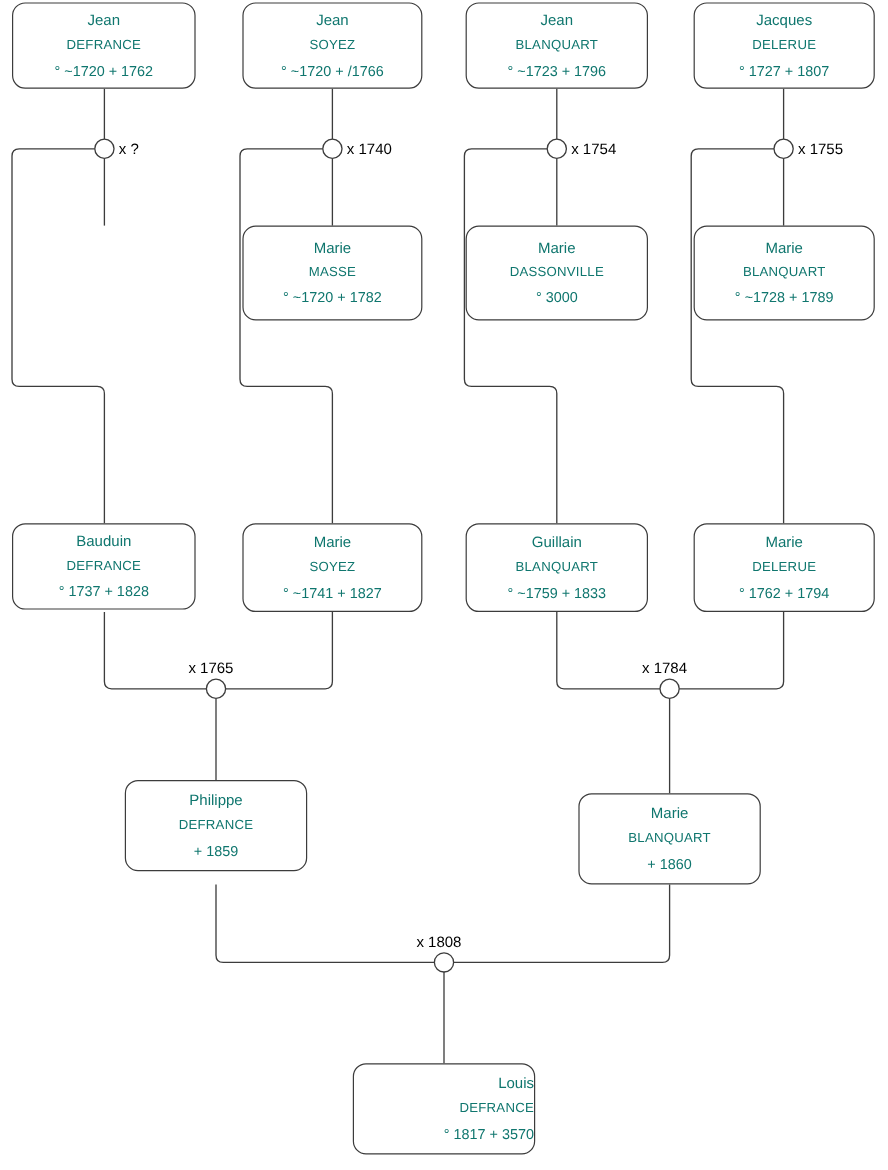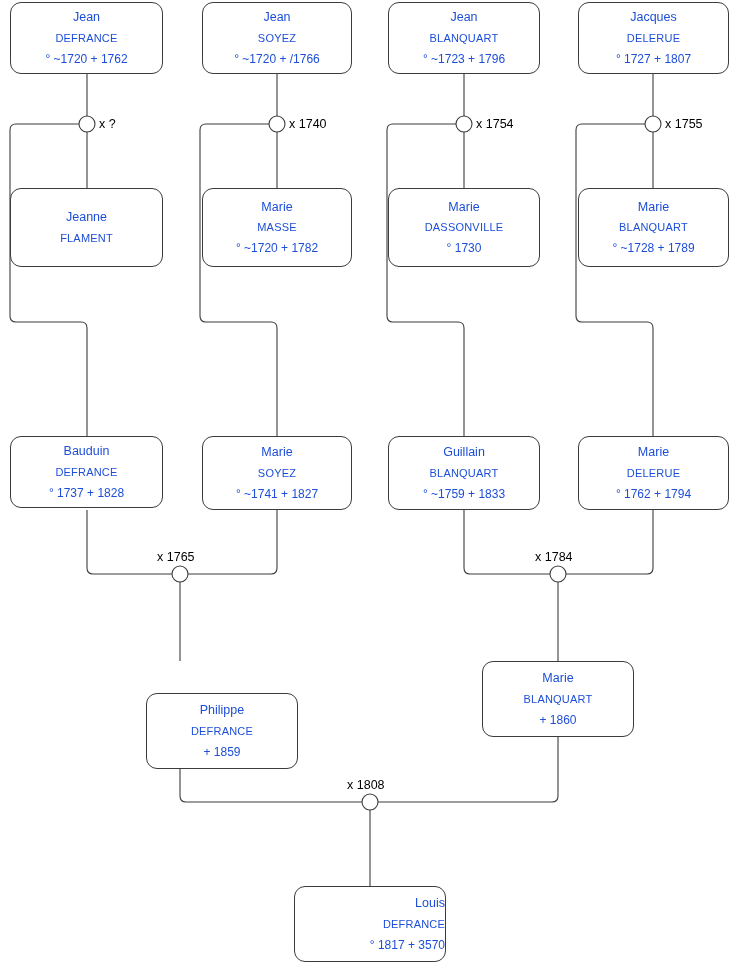--- a/index.html
+++ b/index.html
@@ -42,21 +42,21 @@
     position: absolute;
     box-sizing: border-box;
     background: #ffffff;
     border: 1px solid #3c3c3c;
     border-radius: 11px;
     display: flex;
     flex-direction: column;
     align-items: center;
     justify-content: center;
     text-align: center;
-    color: #1d4ed8;
+    color: #0f766e;
     z-index: 2;
   }
   .p-given {
     font-size: 12.5px;
     line-height: 1.0;
     margin-bottom: 9px;
   }
   .p-surname {
     font-size: 11px;
     line-height: 1.0;
@@ -143,36 +143,31 @@
     <div class="p-surname">BLANQUART</div>
     <div class="p-dates">° ~1723 + 1796</div>
   </div>
 
   <div class="person" style="left:578px; top:2px;   width:151px; height:72px;">
     <div class="p-given">Jacques</div>
     <div class="p-surname">DELERUE</div>
     <div class="p-dates">° 1727 + 1807</div>
   </div>
 
-  <div class="person" style="left:10px;  top:188px; width:153px; height:79px;">
-    <div class="p-given">Jeanne</div>
-    <div class="p-surname">FLAMENT</div>
-
-  </div>
 
   <div class="person" style="left:202px; top:188px; width:150px; height:79px;">
     <div class="p-given">Marie</div>
     <div class="p-surname">MASSE</div>
     <div class="p-dates">° ~1720 + 1782</div>
   </div>
 
   <div class="person" style="left:388px; top:188px; width:152px; height:79px;">
     <div class="p-given">Marie</div>
     <div class="p-surname">DASSONVILLE</div>
-    <div class="p-dates">° 1730</div>
+    <div class="p-dates">° 3000</div>
   </div>
 
   <div class="person" style="left:578px; top:188px; width:151px; height:79px;">
     <div class="p-given">Marie</div>
     <div class="p-surname">BLANQUART</div>
     <div class="p-dates">° ~1728 + 1789</div>
   </div>
 
   <div class="person" style="left:10px;  top:436px; width:153px; height:72px;">
     <div class="p-given">Bauduin</div>
@@ -191,21 +186,21 @@
     <div class="p-surname">BLANQUART</div>
     <div class="p-dates">° ~1759 + 1833</div>
   </div>
 
   <div class="person" style="left:578px; top:436px; width:151px; height:74px;">
     <div class="p-given">Marie</div>
     <div class="p-surname">DELERUE</div>
     <div class="p-dates">° 1762 + 1794</div>
   </div>
 
-  <div class="person" style="left:104px; top:693px; width:152px; height:76px;margin-left:42px;">
+  <div class="person" style="left:104px; top:650px; width:152px; height:76px;">
     <div class="p-given">Philippe</div>
     <div class="p-surname">DEFRANCE</div>
     <div class="p-dates">+ 1859</div>
   </div>
 
   <div class="person" style="left:482px; top:661px; width:152px; height:76px;">
     <div class="p-given">Marie</div>
     <div class="p-surname">BLANQUART</div>
     <div class="p-dates">+ 1860</div>
   </div>

